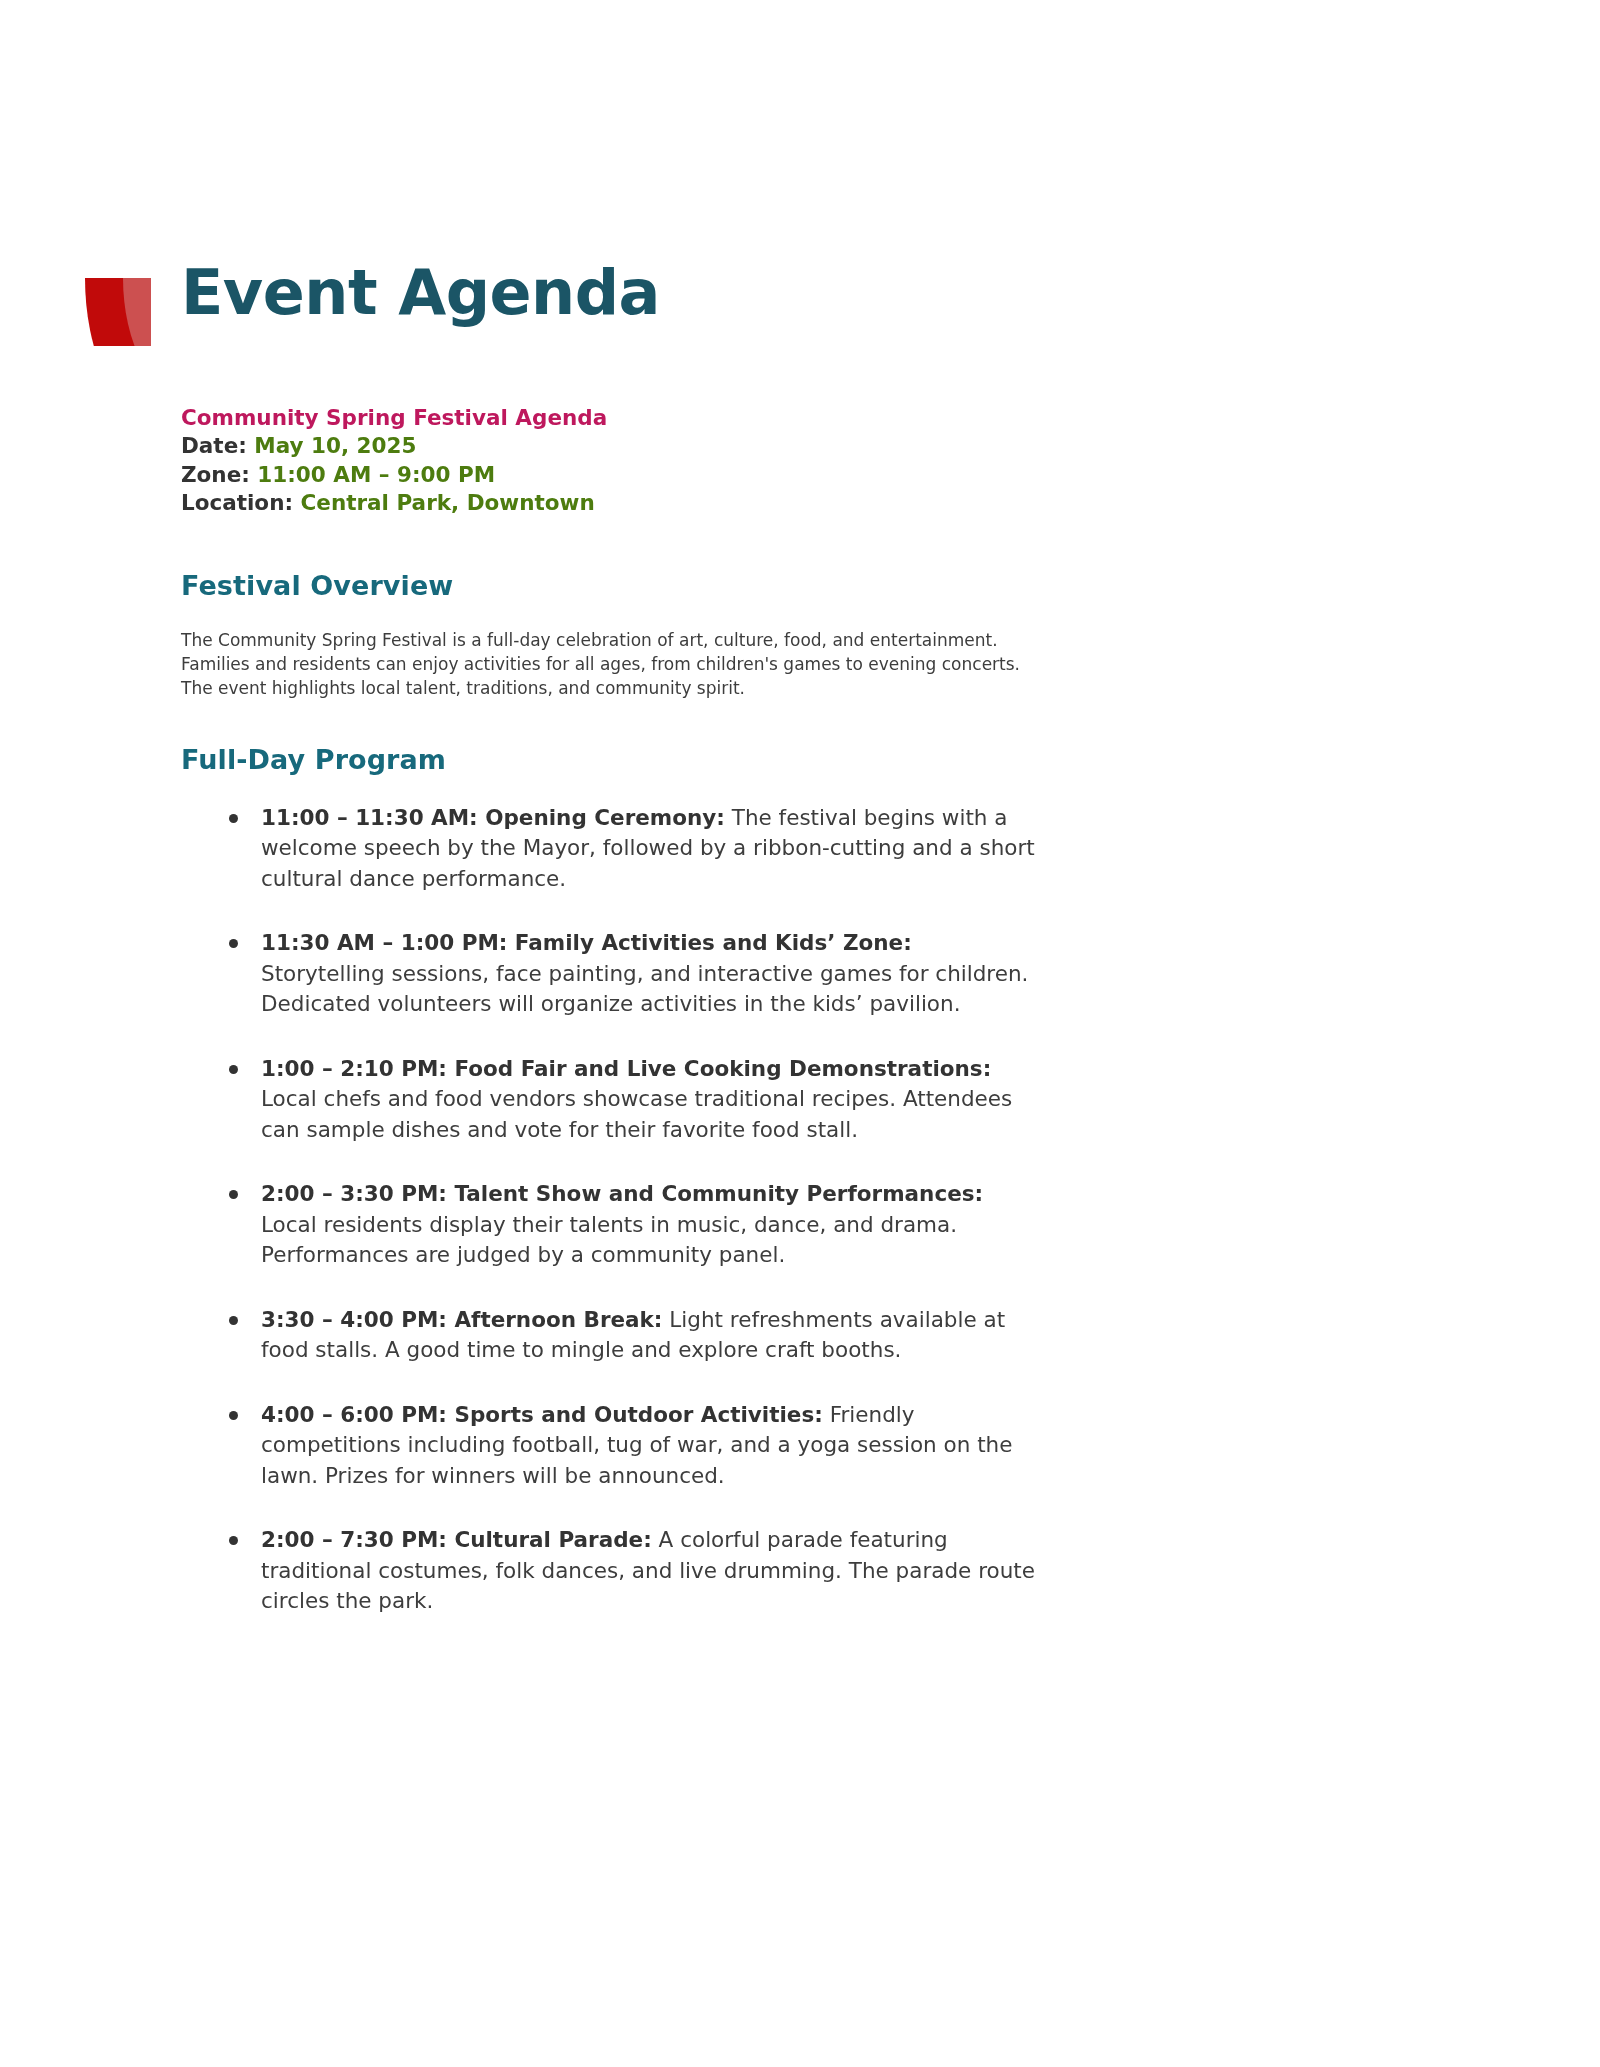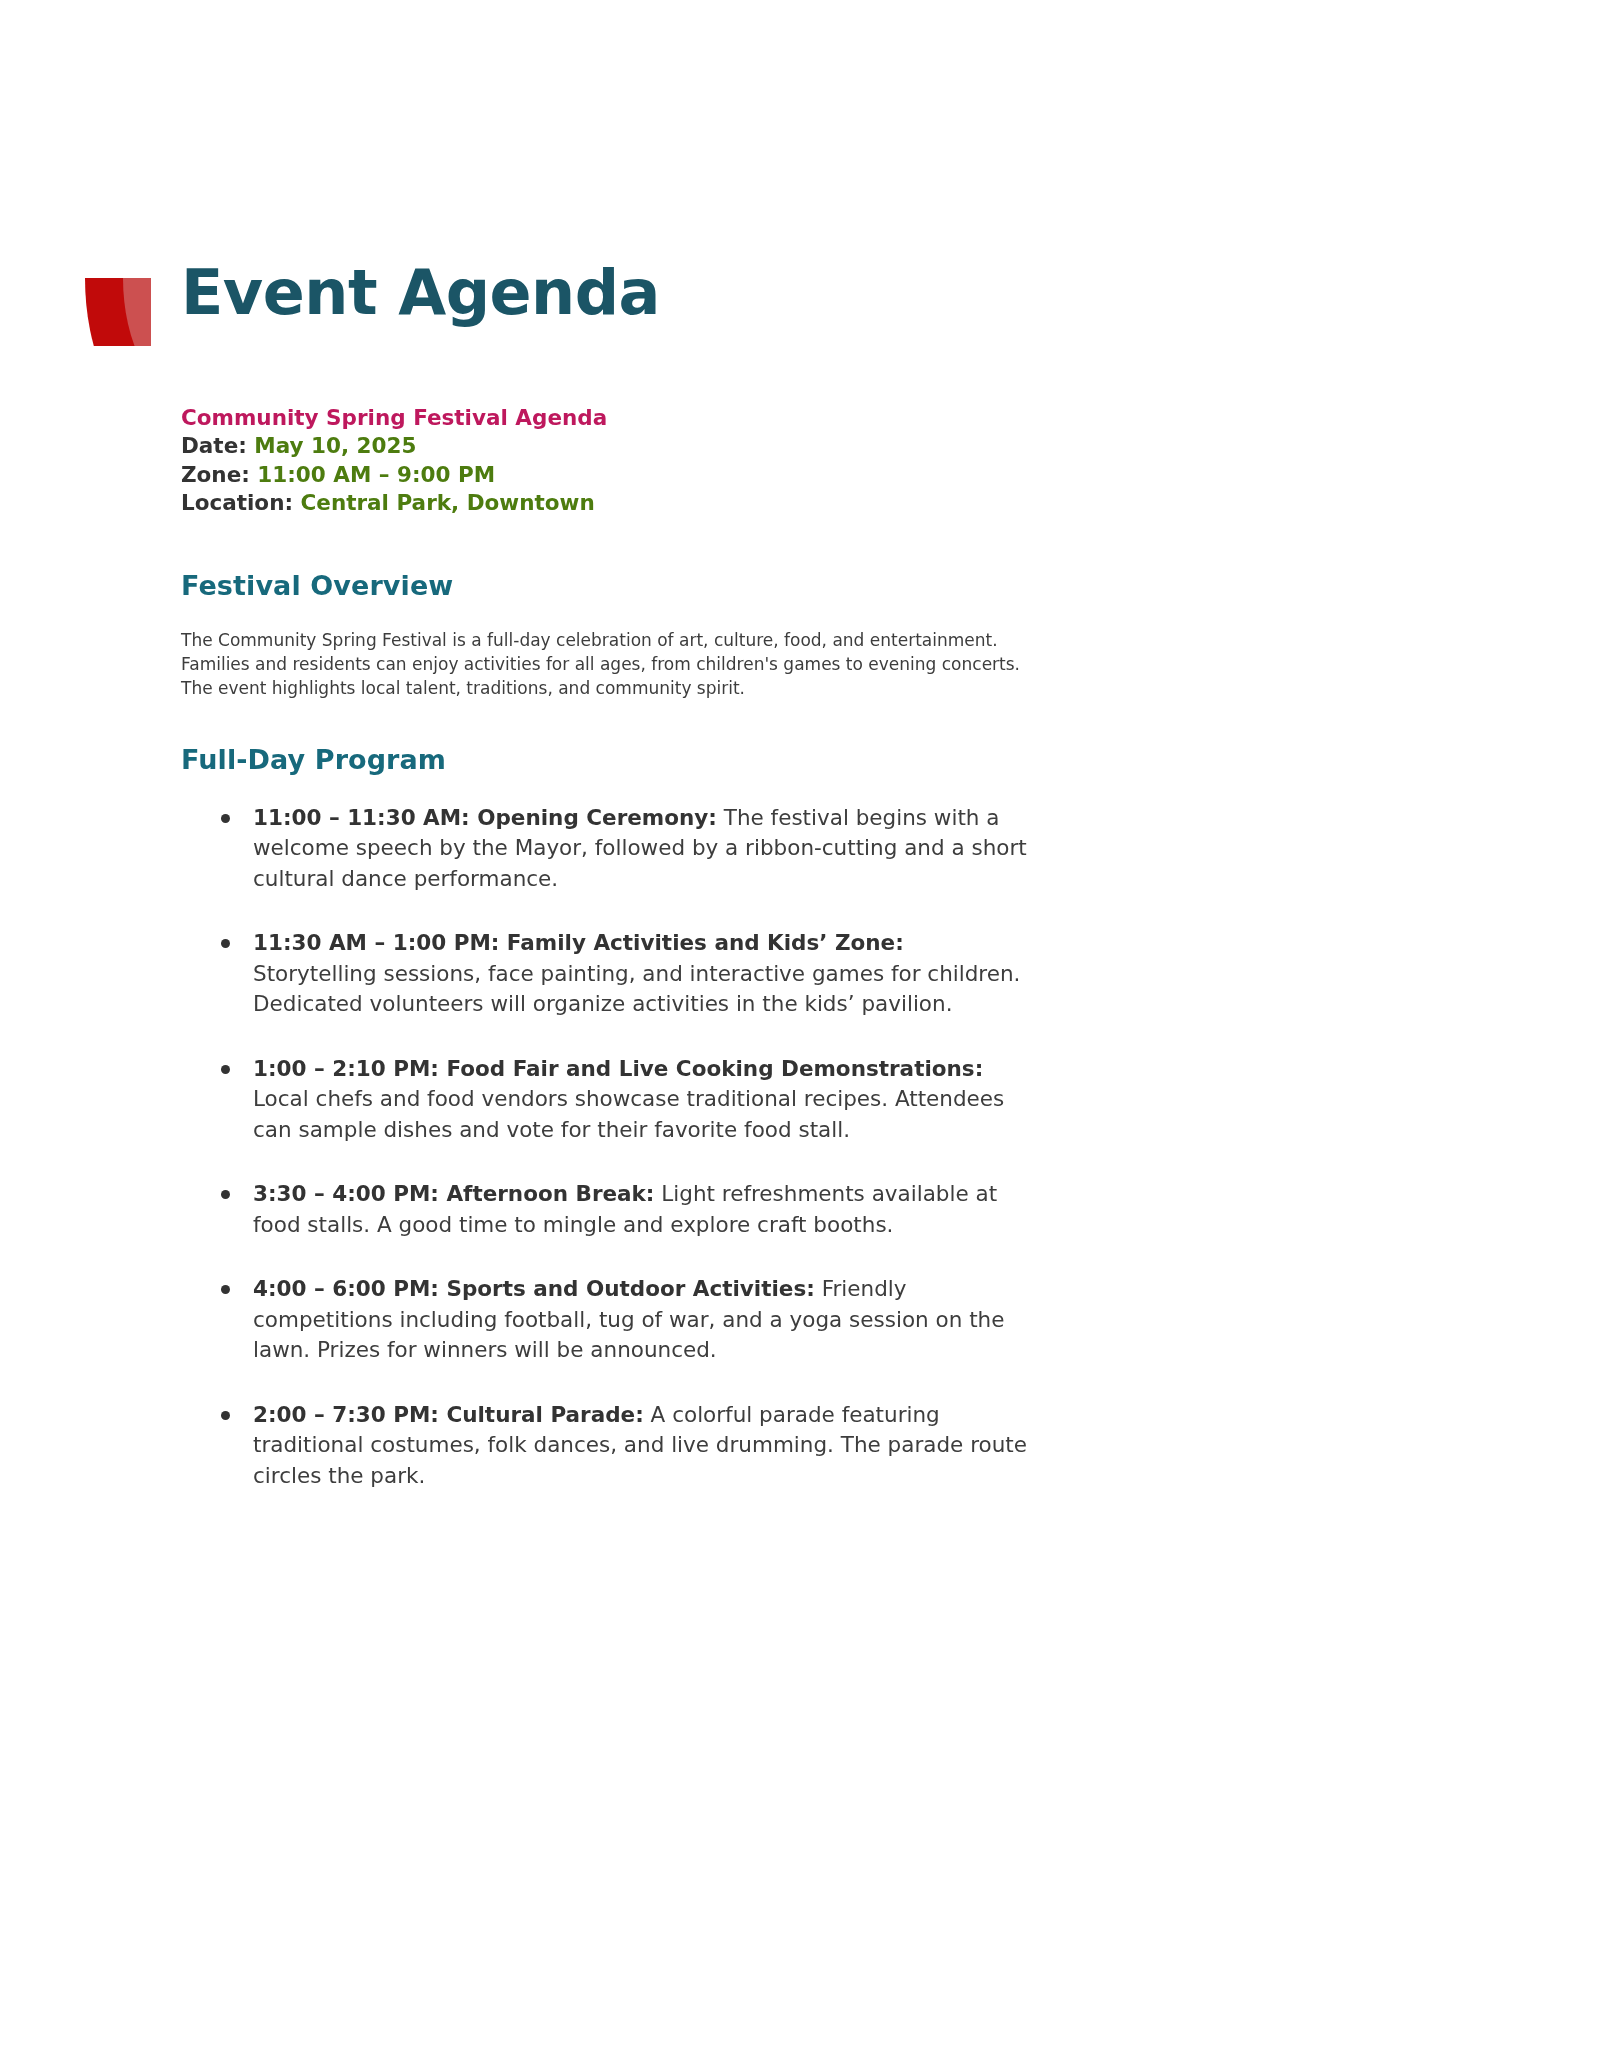--- a/index.html
+++ b/index.html
@@ -118,21 +118,21 @@
 
   p.body-text {
     margin: 0 0 44px 0;
     font-size: 17px;
     line-height: 1.42;
     color: #3d3d3d;
     width: 840px;
   }
 
   ul.program-list {
-    margin: 0;
+    margin: 8px;
     padding: 0 0 0 72px;
     list-style: none;
     width: 778px;
   }
   ul.program-list > li {
     position: relative;
     margin: 0 0 34px 0;
     font-size: 21.5px;
     line-height: 1.42;
     color: #3d3d3d;
@@ -183,19 +183,20 @@
     <h2 class="section-heading">Festival Overview</h2>
 
     <p class="body-text">The Community Spring Festival is a full-day celebration of art, culture, food, and entertainment. Families and residents can enjoy activities for all ages, from children's games to evening concerts. The event highlights local talent, traditions, and community spirit.</p>
 
     <h2 class="section-heading">Full-Day Program</h2>
 
     <ul class="program-list" id="program-list">
         <li><span class="bullet-dot"></span><span class="item-label">11:00 – 11:30 AM: Opening Ceremony:</span><span class="item-desc"> The festival begins with a welcome speech by the Mayor, followed by a ribbon-cutting and a short cultural dance performance.</span></li>
         <li><span class="bullet-dot"></span><span class="item-label">11:30 AM – 1:00 PM: Family Activities and Kids’ Zone:</span><span class="item-desc">  Storytelling sessions, face painting, and interactive games for children. Dedicated volunteers will organize activities in the kids’ pavilion.</span></li>
         <li><span class="bullet-dot"></span><span class="item-label">1:00 – 2:10 PM: Food Fair and Live Cooking Demonstrations:</span><span class="item-desc"> Local chefs and food vendors showcase traditional recipes. Attendees can sample dishes and vote for their favorite food stall.</span></li>
+        <li><span class="bullet-dot"></span><span class="item-label">2:00 – 3:30 PM: Talent Show and Community Performances:</span><span class="item-desc"> Local residents display their talents in music, dance, and drama. Performances are judged by a community panel.</span></li>
         <li><span class="bullet-dot"></span><span class="item-label">3:30 – 4:00 PM: Afternoon Break:</span><span class="item-desc"> Light refreshments available at food stalls. A good time to mingle and explore craft booths.</span></li>
         <li><span class="bullet-dot"></span><span class="item-label">4:00 – 6:00 PM: Sports and Outdoor Activities:</span><span class="item-desc"> Friendly competitions including football, tug of war, and a yoga session on the lawn. Prizes for winners will be announced.</span></li>
         <li><span class="bullet-dot"></span><span class="item-label">2:00 – 7:30 PM: Cultural Parade:</span><span class="item-desc"> A colorful parade featuring traditional costumes, folk dances, and live drumming. The parade route circles the park.</span></li>
       </ul>
 
   </div>
 </div>
 
 </body></html>

